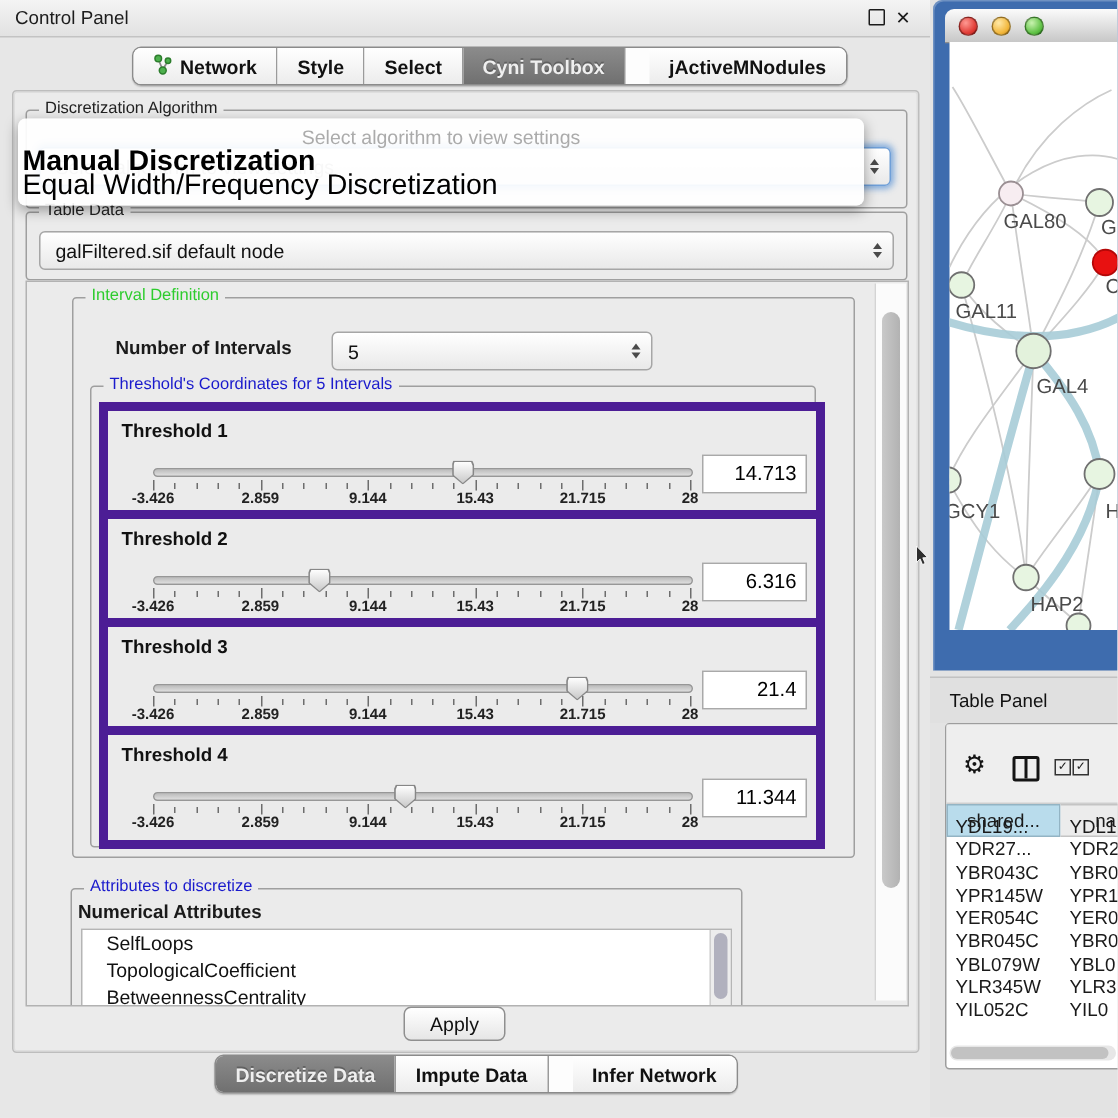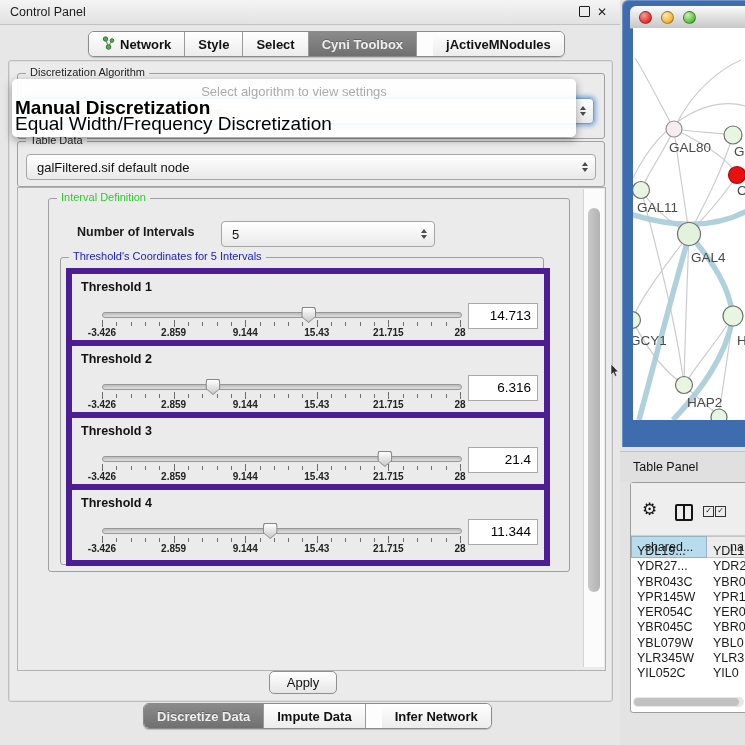--- a/index.html
+++ b/index.html
@@ -375,20 +375,32 @@
                 <span class="tick-label" style="left: 40%;">9.144</span>
                 <span class="tick-label" style="left: 60%;">15.43</span>
                 <span class="tick-label" style="left: 80%;">21.715</span>
                 <span class="tick-label" style="left: 100%;">28</span>
               </div>
             <div class="thr-value">11.344</div>
           </div>
         </div>
       </div>
 
+      <div class="group" style="left:29px;top:404px;width:446px;height:90px;">
+        <span class="group-title gt-blue">Attributes to discretize</span>
+        <span class="abs" style="left:4px;top:8px;font-size:12.5px;font-weight:bold;">Numerical Attributes</span>
+        <div class="listbox" style="left:6px;top:26px;width:432px;height:52px;">
+          <div class="list-item">SelfLoops</div>
+            <div class="list-item">TopologicalCoefficient</div>
+            <div class="list-item">BetweennessCentrality</div>
+            <div class="list-vsb">
+              <div class="list-vsb-thumb"></div>
+            </div>
+        </div>
+      </div>
 
       <div class="vsb-track">
           <div class="vsb-thumb"></div>
         </div>
     </div>
 
     <button class="btn" style="left:260px;top:610px;width:68px;height:23px;">Apply</button>
   </div>
 
   <div class="abs seg-strip bottom-tabs">

